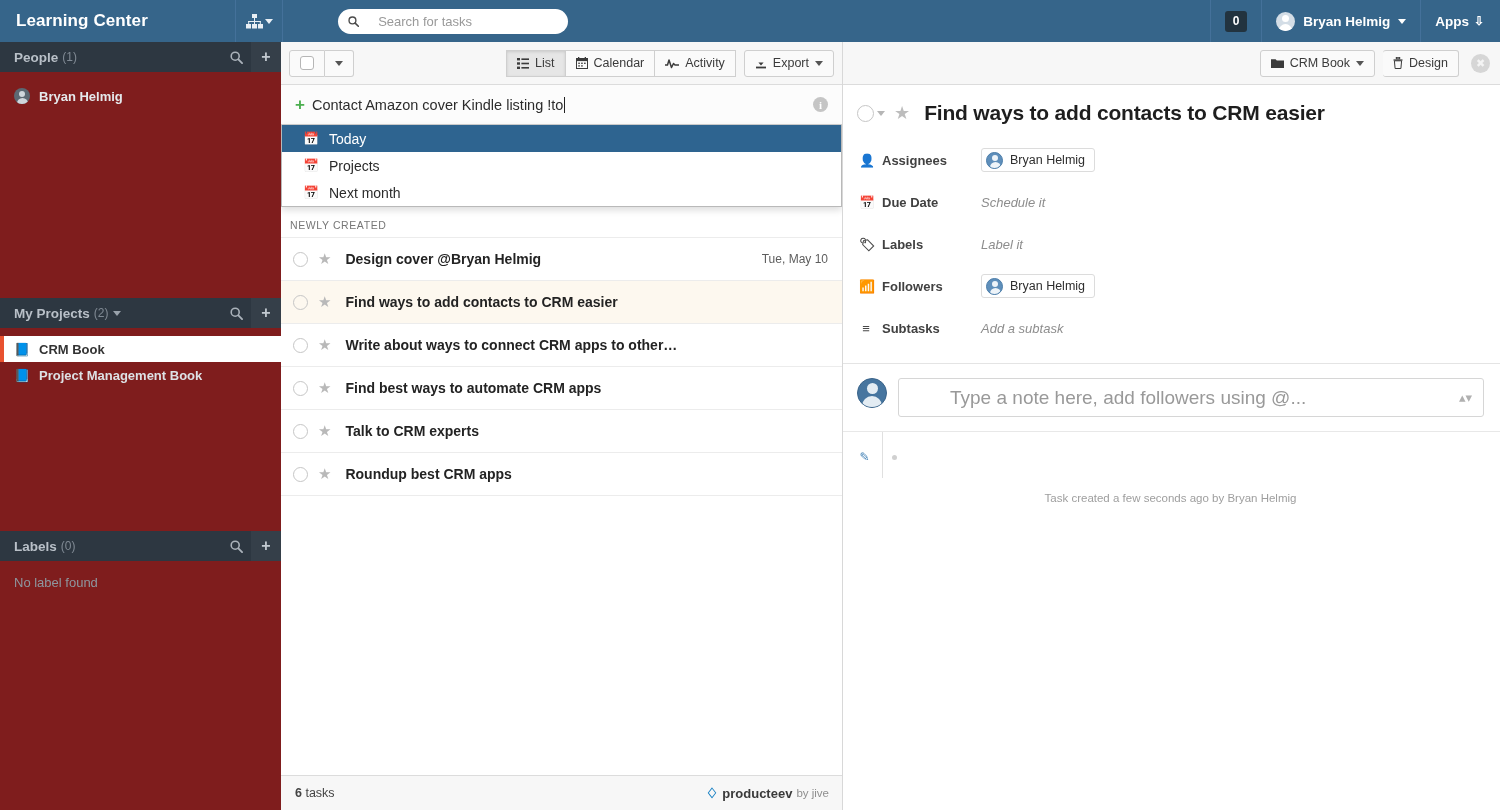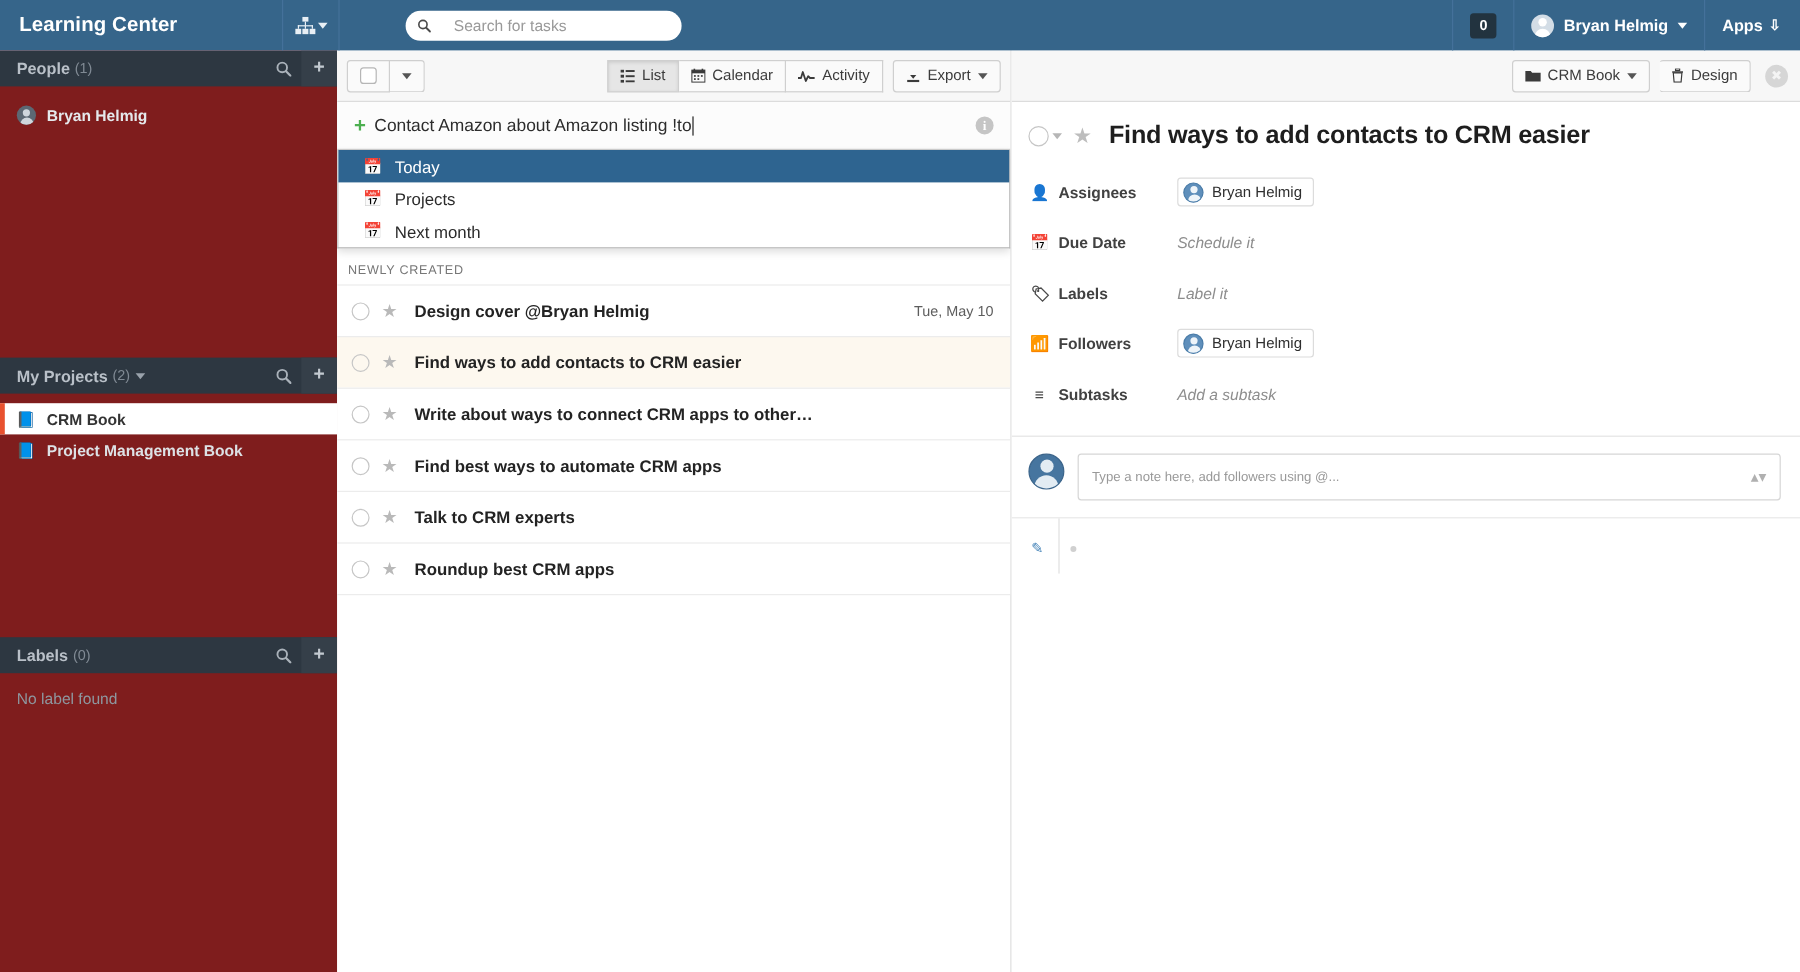--- a/index.html
+++ b/index.html
@@ -281,22 +281,22 @@
   }
   .avatar-lg::after {
     content: ""; position: absolute; width: 20px; height: 12px; border-radius: 11px 11px 0 0;
     background: #e3ecf3; left: 4px; top: 17px;
   }
   .note-input {
     flex: 1; height: 39px; border: 1px solid #d6d6d6; border-radius: 3px;
     display: flex; align-items: center; padding: 0 11px; background: #fff;
   }
   .note-input input {
-    border: none; outline: none; flex: 1; font-size: 11px; color: #444;
-    font-family: "Liberation Sans", sans-serif; background: transparent;
+    border: none; outline: none; flex: 1; font-size: 19px; color: #444;
+    font-family: "Liberation Sans", sans-serif; background: transparent; margin-left: 40px;
   }
   .note-input input::placeholder { color: #999; }
   .expand-ic { color: #b0b0b0; font-size: 13px; cursor: pointer; }
 
   .activity-wrap { border-top: 1px solid #e8e8e8; padding: 18px 16px 0 14px; }
   .act-row { display: flex; align-items: center; gap: 0; position: relative; }
   .act-pencil { width: 15px; color: #3e7fb5; font-size: 12px; text-align: center; }
   .act-line {
     width: 1px; background: #e0e0e0; height: 46px; position: absolute;
     left: 25px; top: -18px;
@@ -478,21 +478,21 @@
           <polygon points="6,0 6,5.5 8.6,5.5 6,8.6 3.4,5.5 6,5.5" fill="#3b3b3b"></polygon>
           <rect x="1" y="9.6" width="10" height="1.8" fill="#3b3b3b"></rect>
         </svg>
         <span>Export</span>
         <span class="caret-d" style="border-top-color:#555"></span>
       </div>
     </div>
 
     <div class="c-addrow">
       <span class="plus-g">+</span>
-      <span class="add-text">Contact Amazon about Amazon listing !to</span>
+      <span class="add-text">Contact Amazon cover Kindle listing !to</span>
       <span class="caret-bar"></span>
       <span class="info-ic">i</span>
     </div>
 
     <div class="ac-drop">
       <div class="ac-item active">
         <span class="cal-ic">📅</span>
         <span>Today</span>
       </div>
       <div class="ac-item">
@@ -540,20 +540,30 @@
       </div>
       <div class="task-row">
         <span class="t-circle"></span>
         <span class="t-star">★</span>
         <span class="t-title">Roundup best CRM apps</span>
         <span class="t-date"></span>
       </div>
       <div class="list-fill"></div>
     </div>
 
+    <div class="c-footer">
+      <div class="tasks-count">
+        <b>6</b><span> tasks</span>
+      </div>
+      <div class="brandmark">
+        <span class="pv-glyph">♢</span>
+        <span class="pv-name">producteev</span>
+        <span class="pv-by">by jive</span>
+      </div>
+    </div>
   </div>
 
   <div class="detail">
 
     <div class="d-toolbar">
       <div class="tbtn single">
         <svg width="13" height="11" viewBox="0 0 13 11">
           <path d="M0 1.2h4.6l1.2 1.4H13V10H0z" fill="#3b3b3b"></path>
         </svg>
         <span>CRM Book</span>
@@ -633,15 +643,16 @@
         <span class="expand-ic">▴▾</span>
       </div>
     </div>
 
     <div class="activity-wrap">
       <div class="act-row">
         <span class="act-line"></span>
         <span class="act-pencil">✎</span>
         <span class="act-dot"></span>
       </div>
+      <div class="created-note">Task created a few seconds ago by Bryan Helmig</div>
     </div>
   </div>
 </div>
 
 </body></html>

